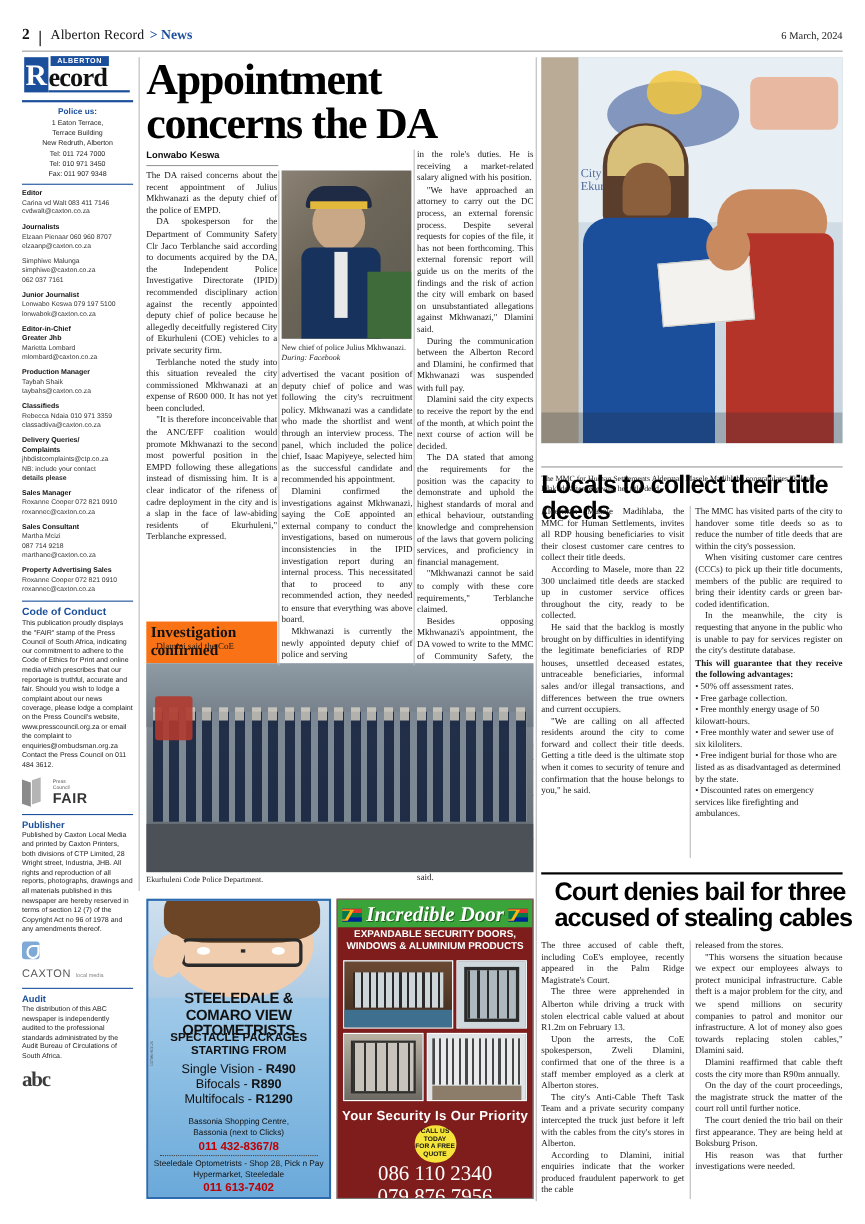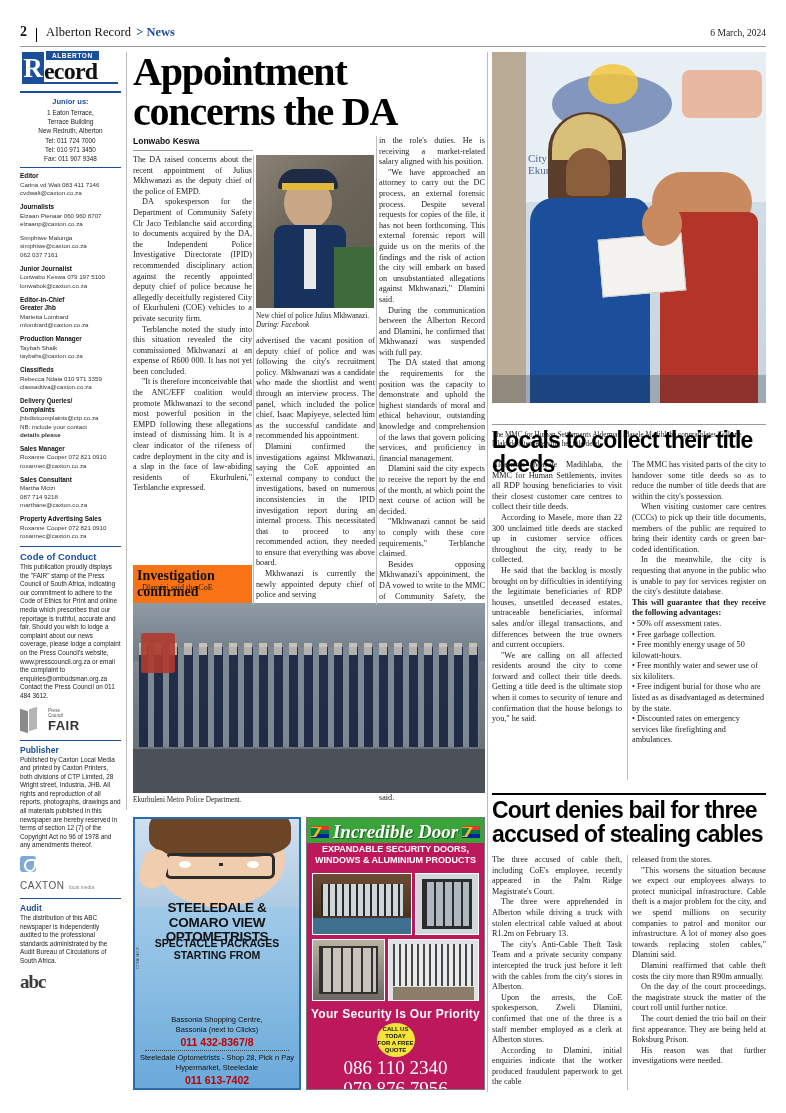--- a/index.html
+++ b/index.html
@@ -128,21 +128,21 @@
     font-size: 23px; line-height: 24px; letter-spacing: -0.8px; color: #000;
   }
   .hrule { position:absolute; border-top:1px solid #999; }
   .hrule-thick { position:absolute; border-top:2px solid #000; }
 
   
   .ad { position: absolute; overflow: hidden; }
   .ad-opt {
     border: 2px solid #2b6cb0; background: linear-gradient(#bcd8ef,#8fc0e4 55%,#6aa9da);
   }
-  .ad-door { border: 1px solid #777; background: #be185d; }
+  .ad-door { border: 1px solid #777; background: #7f1d1d; }
 
   .opt-title {
     font-family:"Liberation Sans",sans-serif; font-weight:bold; color:#111;
     text-align:center; font-size:13.5px; line-height:14.5px; letter-spacing:-.3px;
   }
   .opt-sub { font-family:"Liberation Sans",sans-serif; font-weight:bold; text-align:center; font-size:10.5px; line-height:12px; color:#111;}
   .opt-price { text-align:center; font-family:"Liberation Sans",sans-serif; font-size:11.5px; line-height:14px; color:#111;}
   .opt-price b { font-weight:bold; }
   .opt-addr { text-align:center; font-family:"Liberation Sans",sans-serif; font-size:7.5px; line-height:9.5px; color:#111;}
   .opt-phone { text-align:center; font-family:"Liberation Sans",sans-serif; font-weight:bold; font-size:10.5px; color:#c00000;}
@@ -182,21 +182,21 @@
   <div class="rail">
 
     <div class="logo-box">
       <div class="logo-r">R</div>
       <div class="logo-alberton">ALBERTON</div>
       <div class="logo-record">ecord</div>
       <div class="logo-rule"></div>
     </div>
     <div class="rail-rule"></div>
 
-    <div class="contact-head">Junior us:</div>
+    <div class="contact-head">Police us:</div>
     <div class="contact-lines" style="white-space:pre-line">1 Eaton Terrace,
 Terrace Building
 New Redruth, Alberton
 Tel: 011 724 7000
 Tel: 010 971 3450
 Fax: 011 907 9348</div>
     <div class="rail-thin"></div>
 
     <div id="staff-list">
         <div class="rail-block">
@@ -328,38 +328,38 @@
   <div class="col" id="main-col2" style="left:256px; top:336px; width:119px;">
       <p class="first">advertised the vacant position of deputy chief of police and was following the city's recruitment policy. Mkhwanazi was a candidate who made the shortlist and went through an interview process. The panel, which included the police chief, Isaac Mapiyeye, selected him as the successful candidate and recommended his appointment.</p>
       <p class="">Dlamini confirmed the investigations against Mkhwanazi, saying the CoE appointed an external company to conduct the investigations, based on numerous inconsistencies in the IPID investigation report during an internal process. This necessitated that to proceed to any recommended action, they needed to ensure that everything was above board.</p>
       <p class="">Mkhwanazi is currently the newly appointed deputy chief of police and serving</p>
     </div>
 
   <div class="col" id="main-col3" style="left:379px; top:136px; width:106px;">
       <p class="first">in the role's duties. He is receiving a market-related salary aligned with his position.</p>
       <p class="">"We have approached an attorney to carry out the DC process, an external forensic process. Despite several requests for copies of the file, it has not been forthcoming. This external forensic report will guide us on the merits of the findings and the risk of action the city will embark on based on unsubstantiated allegations against Mkhwanazi," Dlamini said.</p>
       <p class="">During the communication between the Alberton Record and Dlamini, he confirmed that Mkhwanazi was suspended with full pay.</p>
+      <p class="">Dlamini said the city expects to receive the report by the end of the month, at which point the next course of action will be decided.</p>
       <p class="">The DA stated that among the requirements for the position was the capacity to demonstrate and uphold the highest standards of moral and ethical behaviour, outstanding knowledge and comprehension of the laws that govern policing services, and proficiency in financial management.</p>
-      <p class="">Dlamini said the city expects to receive the report by the end of the month, at which point the next course of action will be decided.</p>
       <p class="">"Mkhwanazi cannot be said to comply with these core requirements," Terblanche claimed.</p>
       <p class="">Besides opposing Mkhwanazi's appointment, the DA vowed to write to the MMC of Community Safety, the mayor of Ekurhuleni, the MFC of COGTA and the city manager to request a thorough investigation into whether the city considered Mkhwanazi in accordance with the IPID recommendations.</p>
       <p class="">"Regarding the DA's issue of pencilling letters on the matter of Mkhwanazi to the executive mayor, MEC for COGTA in Gauteng and the MMC for Community Safety in Ekurhuleni, the city will await the process to unfold, and will fully co-operate with any of these offices as-and-when required to do so," Dlamini said.</p>
     </div>
 
   <div class="photo" style="left:133px; top:603px; width:352px; height:190px;">
     <div style="position:absolute;inset:0;background:linear-gradient(#9aa3ab 0%,#7c858d 35%,#5f666d 100%);"></div>
     <div style="position:absolute;left:0;right:0;top:0;height:58px;background:linear-gradient(#8e9aa4,#6f7a84);"></div>
     <div style="position:absolute;left:0;right:0;bottom:0;height:44px;background:#4b5157;"></div>
     <div style="position:absolute;left:6px;top:44px;right:6px;height:100px;
       background:repeating-linear-gradient(90deg,#16233f 0px,#16233f 9px,#7e8a95 9px,#7e8a95 15px);opacity:.88;"></div>
     <div style="position:absolute;left:6px;top:40px;right:6px;height:12px;
       background:repeating-linear-gradient(90deg,#d8d2c6 0px,#d8d2c6 8px,transparent 8px,transparent 15px);opacity:.8;"></div>
     <div style="position:absolute;left:8px;top:30px;width:34px;height:40px;background:#b03a2e;border-radius:3px;opacity:.9;"></div>
   </div>
-  <div class="cap" style="left:133px; top:796px; width:352px;">Ekurhuleni Metro Police Department.</div>
+  <div class="cap" style="left:133px; top:796px; width:352px;">Ekurhuleni Code Police Department.</div>
 
   <div class="vrule" style="left:253px; top:155px; height:450px;"></div>
   <div class="vrule" style="left:376px; top:136px; height:469px;"></div>
   <div class="vrule" style="left:487px; top:52px; height:1040px;"></div>
 
   <div class="photo" style="left:492px; top:52px; width:274px; height:351px;">
     <div style="position:absolute;inset:0;background:linear-gradient(#d9e4ec,#c6d3dd);"></div>
     <div style="position:absolute;left:0;top:0;width:34px;height:100%;background:#b9ab95;"></div>
     <div style="position:absolute;left:34px;top:0;right:0;height:150px;background:#e7eef4;"></div>
     <div style="position:absolute;left:60px;top:22px;width:120px;height:60px;border-radius:50%;background:#2f4f91;opacity:.55;"></div>
@@ -395,27 +395,27 @@
       <p style="text-indent: 0px; text-align: left;">• 50% off assessment rates.</p>
       <p style="text-indent: 0px; text-align: left;">• Free garbage collection.</p>
       <p style="text-indent: 0px; text-align: left;">• Free monthly energy usage of 50 kilowatt-hours.</p>
       <p style="text-indent: 0px; text-align: left;">• Free monthly water and sewer use of six kiloliters.</p>
       <p style="text-indent: 0px; text-align: left;">• Free indigent burial for those who are listed as as disadvantaged as determined by the state.</p>
       <p style="text-indent: 0px; text-align: left;">• Discounted rates on emergency services like firefighting and ambulances.</p>
     </div>
   <div class="vrule" style="left:627px; top:460px; height:320px;"></div>
 
   <div class="hrule-thick" style="left:492px; top:793px; width:274px;"></div>
-  <h2 class="headline2" style="left:492px; top:798px; width:280px;">Court denies bail for three accused of stealing cables</h2>
+  <h2 class="headline2" style="left:504px; top:798px; width:280px;">Court denies bail for three accused of stealing cables</h2>
 
   <div class="col" id="cables-col1" style="left:492px; top:855px; width:130px;">
       <p class="first">The three accused of cable theft, including CoE's employee, recently appeared in the Palm Ridge Magistrate's Court.</p>
       <p class="">The three were apprehended in Alberton while driving a truck with stolen electrical cable valued at about R1.2m on February 13.</p>
+      <p class="">Upon the arrests, the CoE spokesperson, Zweli Dlamini, confirmed that one of the three is a staff member employed as a clerk at Alberton stores.</p>
       <p class="">The city's Anti-Cable Theft Task Team and a private security company intercepted the truck just before it left with the cables from the city's stores in Alberton.</p>
-      <p class="">Upon the arrests, the CoE spokesperson, Zweli Dlamini, confirmed that one of the three is a staff member employed as a clerk at Alberton stores.</p>
       <p class="">According to Dlamini, initial enquiries indicate that the worker produced fraudulent paperwork to get the cable</p>
     </div>
   <div class="col" id="cables-col2" style="left:632px; top:855px; width:134px;">
       <p class="first">released from the stores.</p>
       <p class="">"This worsens the situation because we expect our employees always to protect municipal infrastructure. Cable theft is a major problem for the city, and we spend millions on security companies to patrol and monitor our infrastructure. A lot of money also goes towards replacing stolen cables," Dlamini said.</p>
       <p class="">Dlamini reaffirmed that cable theft costs the city more than R90m annually.</p>
       <p class="">On the day of the court proceedings, the magistrate struck the matter of the court roll until further notice.</p>
       <p class="">The court denied the trio bail on their first appearance. They are being held at Boksburg Prison.</p>
       <p class="">His reason was that further investigations were needed.</p>
     </div>
@@ -432,20 +432,25 @@
       <div style="position:absolute;left:112px;top:42px;width:12px;height:7px;border-radius:50%;background:#fff;"></div>
       <div style="position:absolute;left:6px;top:30px;width:26px;height:40px;border-radius:14px;background:#f0cdae;transform:rotate(18deg);"></div>
     </div>
 
     <div style="position:absolute;left:0;right:0;top:82px;padding:0 2px;">
       <div class="opt-title">STEELEDALE &amp; COMARO VIEW OPTOMETRISTS</div>
     </div>
     <div style="position:absolute;left:6px;right:6px;top:118px;">
       <div class="opt-sub">SPECTACLE PACKAGES STARTING FROM</div>
     </div>
+    <div id="opt-prices" style="position:absolute;left:6px;right:6px;top:146px;">
+        <div class="opt-price"><span>Single Vision - </span><b>R490</b></div>
+        <div class="opt-price"><span>Bifocals - </span><b>R890</b></div>
+        <div class="opt-price"><span>Multifocals - </span><b>R1290</b></div>
+      </div>
 
     <div style="position:absolute;left:4px;right:4px;top:196px;">
       <div class="opt-addr" style="white-space:pre-line">Bassonia Shopping Centre,
 Bassonia (next to Clicks)</div>
       <div class="opt-phone" style="margin-top:2px;">011 432-8367/8</div>
       <div class="opt-dots"></div>
       <div class="opt-addr" style="white-space:pre-line">Steeledale Optometrists - Shop 28, Pick n Pay
 Hypermarket, Steeledale</div>
       <div class="opt-phone" style="margin-top:2px;">011 613-7402</div>
       <div class="opt-fine" style="margin-top:3px;">J.L. Brydges B Optom(SA) | O.A.(SA) CAS(USA) Neuro(USA)   T's &amp; C's apply</div>

